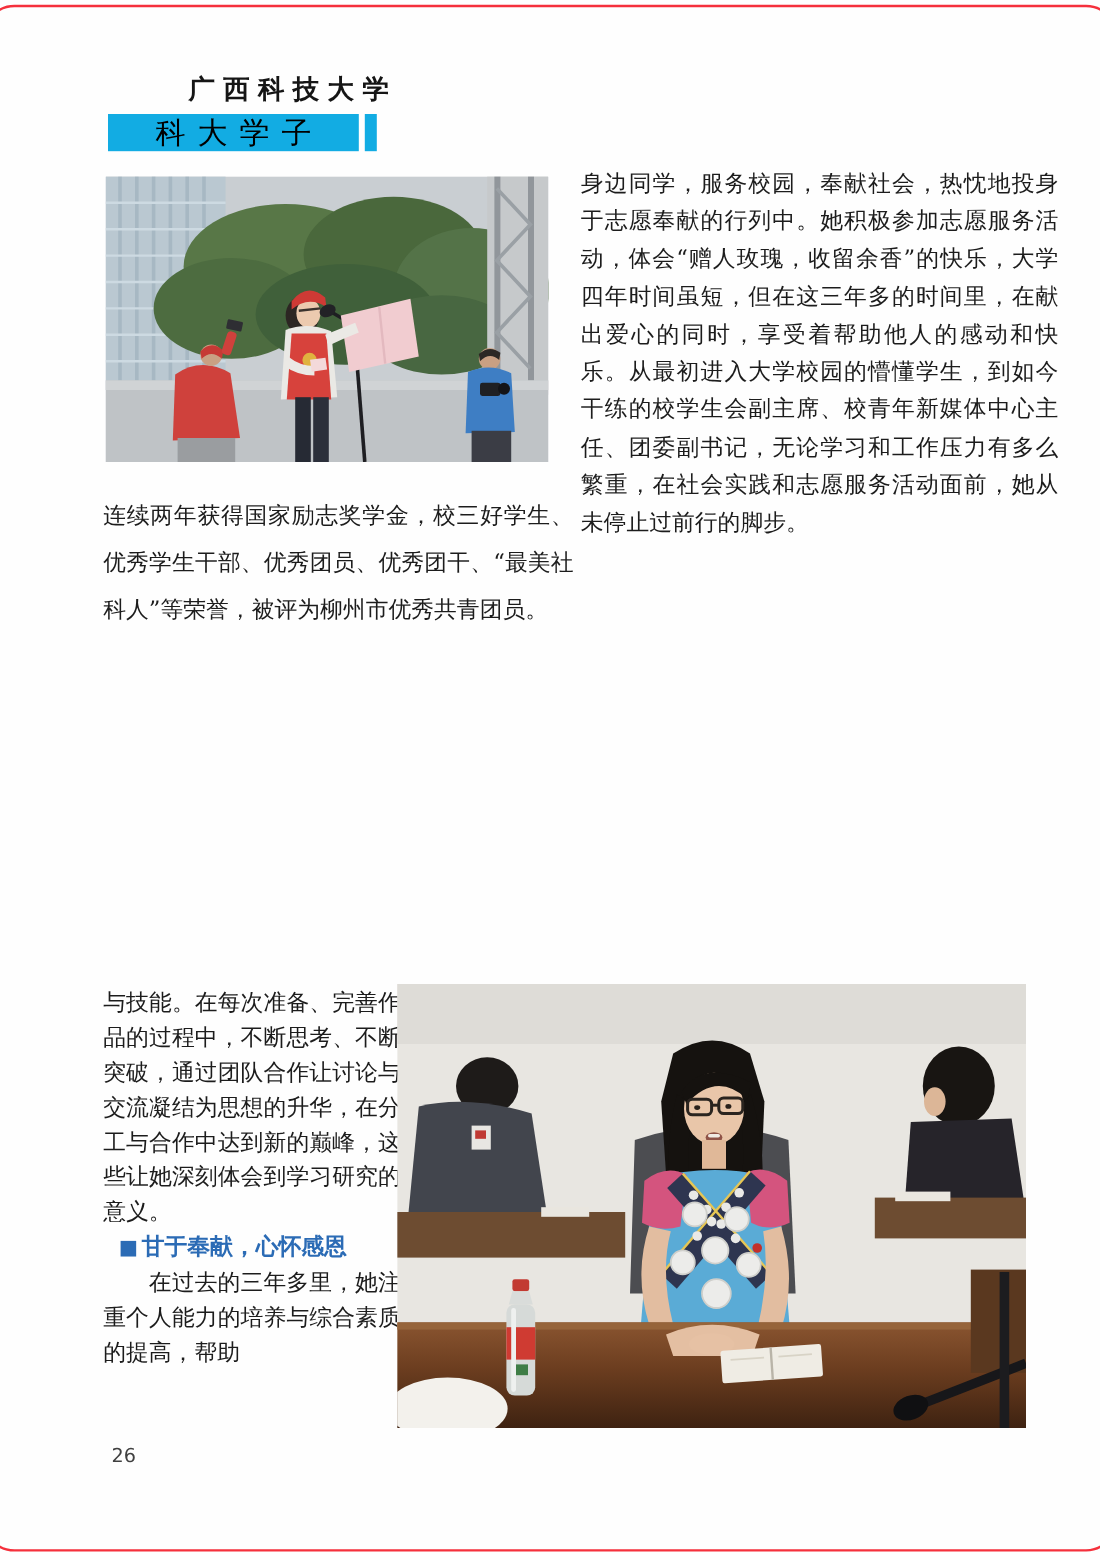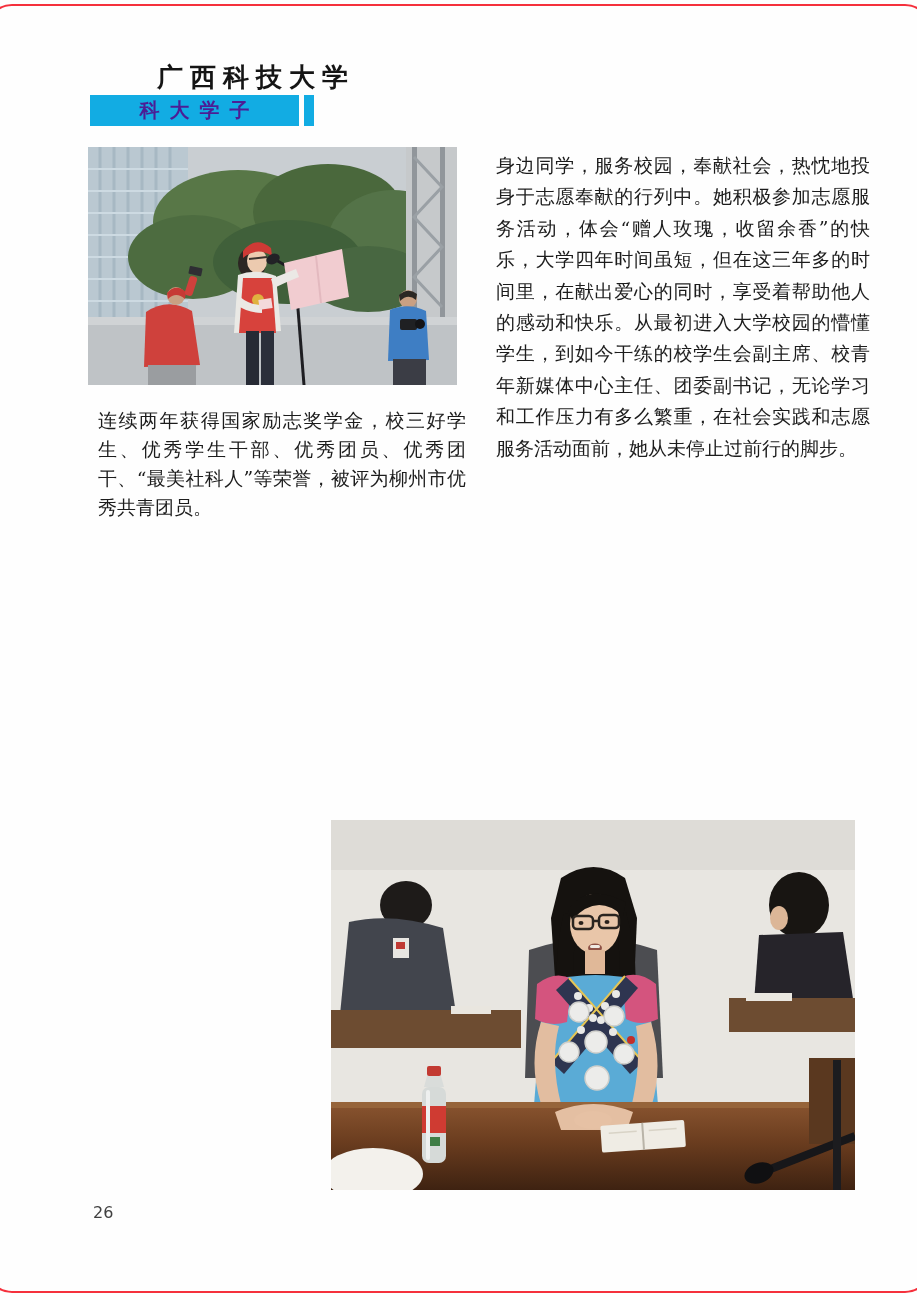--- a/index.html
+++ b/index.html
@@ -1,33 +1,33 @@
 <!DOCTYPE html>
 <html style="--banner_cyan: #12ACE3; --heading_blue: #2B6BB5; --border_red: #F5303C; --text_black: #1C1C1C;"><head>
 <meta charset="utf-8">
 <style>
   html,body{margin:0;padding:0;background:#ffffff;overflow:hidden;}
   .page{position:relative;width:917px;height:1300px;background:#fefefe;overflow:hidden;
         font-family:"DejaVu Serif","Liberation Serif",serif;color:var(--text_black,#1c1c1c);}
   .page-border{position:absolute;left:-14px;right:-14px;top:4px;bottom:7px;
                border:2px solid var(--border_red,#F5303C);border-radius:26px;pointer-events:none;}
-  .uni-title{position:absolute;left:157px;top:60px;font-size:26px;font-weight:bold;
+  .uni-title{position:absolute;left:157px;top:60px;font-size:22px;font-weight:bold;
              letter-spacing:7px;color:#151515;white-space:nowrap;}
   .banner{position:absolute;left:90px;top:95px;width:209px;height:31px;
           background:var(--banner_cyan,#12ACE3);display:flex;align-items:center;justify-content:center;}
-  .banner-label{color:#4c1d95;font-weight:bold;font-size:20px;letter-spacing:10px;padding-left:10px;
+  .banner-label{color:#000000;font-weight:normal;font-size:25px;letter-spacing:10px;padding-left:10px;
                 font-family:"DejaVu Sans","Liberation Sans",sans-serif;white-space:nowrap;}
   .banner-bar{position:absolute;left:304px;top:95px;width:10px;height:31px;background:var(--banner_cyan,#12ACE3);}
   .photo-top{position:absolute;left:88px;top:147px;width:369px;height:238px;}
   .photo-bottom{position:absolute;left:331px;top:820px;width:524px;height:370px;}
   .photo-top svg,.photo-bottom svg{display:block;width:100%;height:100%;}
   .col{font-size:19px;text-align:justify;text-justify:inter-ideograph;}
-  .col p{margin:12px;}
+  .col p{margin:0;}
   .col .indent{text-indent:2em;}
-  .col-left-wide{position:absolute;left:86px;top:394px;width:392px;line-height:29px;}
+  .col-left-wide{position:absolute;left:86px;top:411px;width:392px;line-height:39px;}
   .col-left-narrow{position:absolute;left:86px;top:822px;width:248px;line-height:29px;}
   .col-right{position:absolute;left:484px;top:138px;width:398px;line-height:31.4px;}
   .subhead{color:var(--heading_blue,#2B6BB5);font-weight:bold;padding-left:13px;white-space:nowrap;}
   .subhead .sq{font-size:17px;margin-right:3px;
                font-family:"DejaVu Sans","Liberation Sans",sans-serif;}
   .pageno{position:absolute;left:93px;top:1203px;font-size:16px;color:#404040;
           font-family:"DejaVu Sans","Liberation Sans",sans-serif;}
 </style>
 </head>
 <body>
@@ -110,20 +110,25 @@
         <rect x="158" y="184" width="13" height="54" fill="#262a34"></rect>
         <rect x="173" y="184" width="13" height="54" fill="#2b2f3a"></rect>
       </g>
     </svg>
   </div>
 
   <div class="col col-left-wide">
     <p>连续两年获得国家励志奖学金，校三好学生、优秀学生干部、优秀团员、优秀团干、“最美社科人”等荣誉，被评为柳州市优秀共青团员。</p>
   </div>
 
+  <div class="col col-left-narrow">
+    <p>与技能。在每次准备、完善作品的过程中，不断思考、不断突破，通过团队合作让讨论与交流凝结为思想的升华，在分工与合作中达到新的巅峰，这些让她深刻体会到学习研究的意义。</p>
+    <p class="subhead"><span class="sq">■</span><span>甘于奉献，心怀感恩</span></p>
+    <p class="indent">在过去的三年多里，她注重个人能力的培养与综合素质的提高，帮助</p>
+  </div>
 
   <div class="col col-right">
     <p>身边同学，服务校园，奉献社会，热忱地投身于志愿奉献的行列中。她积极参加志愿服务活动，体会“赠人玫瑰，收留余香”的快乐，大学四年时间虽短，但在这三年多的时间里，在献出爱心的同时，享受着帮助他人的感动和快乐。从最初进入大学校园的懵懂学生，到如今干练的校学生会副主席、校青年新媒体中心主任、团委副书记，无论学习和工作压力有多么繁重，在社会实践和志愿服务活动面前，她从未停止过前行的脚步。</p>
   </div>
 
   <div class="photo-bottom">
     <svg viewBox="0 0 524 370" preserveAspectRatio="none">
       <defs>
         <linearGradient id="woodB" x1="0" y1="0" x2="0" y2="1">
           <stop offset="0" stop-color="#8a5530"></stop>

